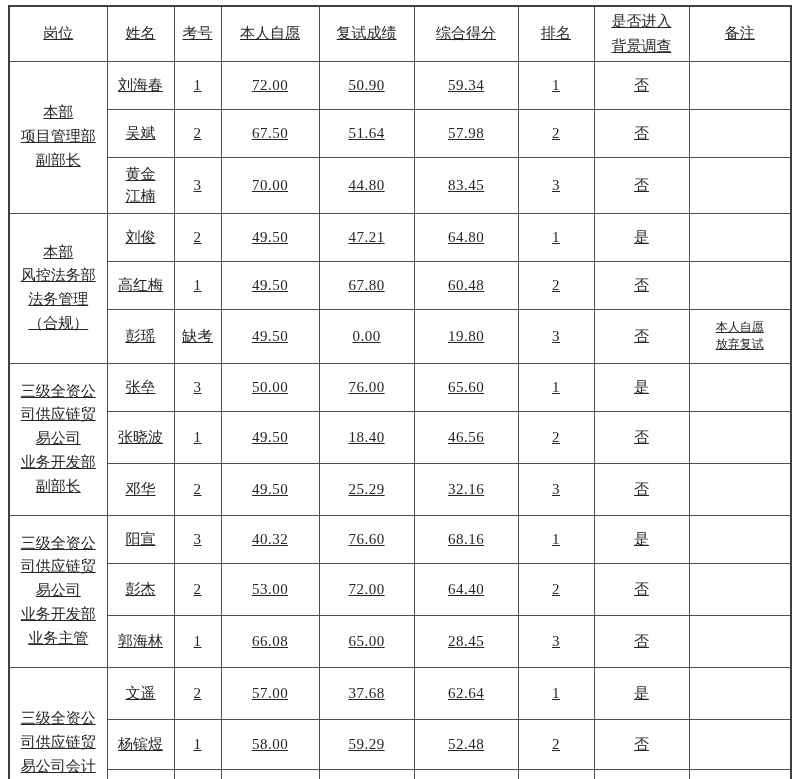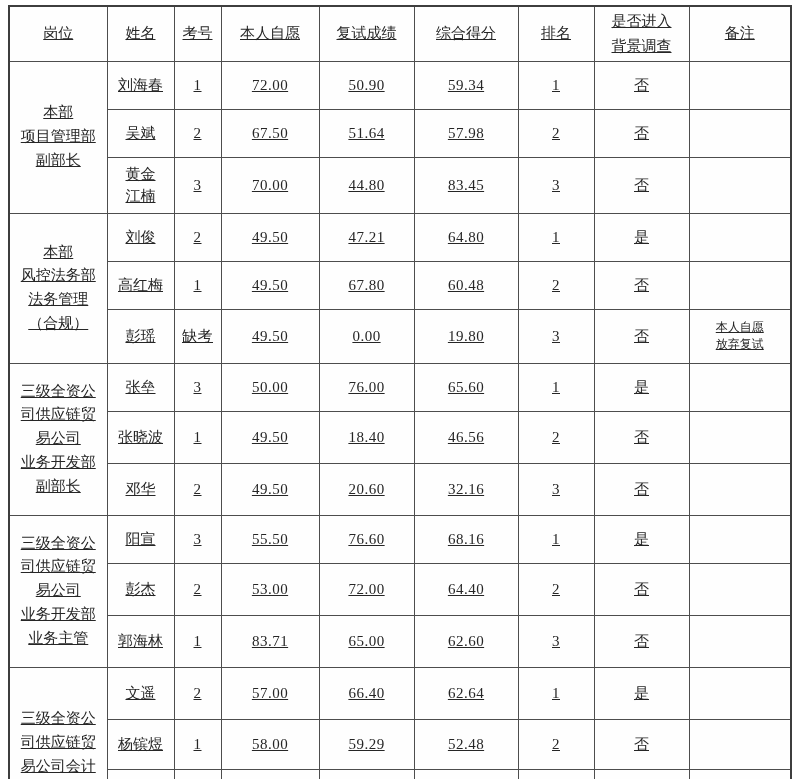--- a/index.html
+++ b/index.html
@@ -170,71 +170,71 @@
         <td class="num">18.40</td>
         <td class="num">46.56</td>
         <td class="num">2</td>
         <td>否</td>
         <td class="remark"></td>
       </tr>
       <tr style="height:52px">
         <td class="name">邓华</td>
         <td class="num">2</td>
         <td class="num">49.50</td>
-        <td class="num">20.60</td>
+        <td class="num">25.29</td>
         <td class="num">32.16</td>
         <td class="num">3</td>
         <td>否</td>
         <td class="remark"></td>
       </tr>
 
       <tr>
         <td class="pos" rowspan="3">三级全资公
 司供应链贸
 易公司
 业务开发部
 业务主管</td>
         <td class="name">阳宣</td>
         <td class="num">3</td>
-        <td class="num">55.50</td>
+        <td class="num">40.32</td>
         <td class="num">76.60</td>
         <td class="num">68.16</td>
         <td class="num">1</td>
         <td>是</td>
         <td class="remark"></td>
       </tr>
       <tr style="height:52px">
         <td class="name">彭杰</td>
         <td class="num">2</td>
         <td class="num">53.00</td>
         <td class="num">72.00</td>
         <td class="num">64.40</td>
         <td class="num">2</td>
         <td>否</td>
         <td class="remark"></td>
       </tr>
       <tr style="height:52px">
         <td class="name">郭海林</td>
         <td class="num">1</td>
-        <td class="num">83.71</td>
+        <td class="num">66.08</td>
         <td class="num">65.00</td>
-        <td class="num">62.60</td>
+        <td class="num">28.45</td>
         <td class="num">3</td>
         <td>否</td>
         <td class="remark"></td>
       </tr>
 
       <tr style="height:52px">
         <td class="pos" rowspan="3">三级全资公
 司供应链贸
 易公司会计</td>
         <td class="name">文遥</td>
         <td class="num">2</td>
         <td class="num">57.00</td>
-        <td class="num">66.40</td>
+        <td class="num">37.68</td>
         <td class="num">62.64</td>
         <td class="num">1</td>
         <td>是</td>
         <td class="remark"></td>
       </tr>
       <tr style="height:50px">
         <td class="name">杨镔煜</td>
         <td class="num">1</td>
         <td class="num">58.00</td>
         <td class="num">59.29</td>

